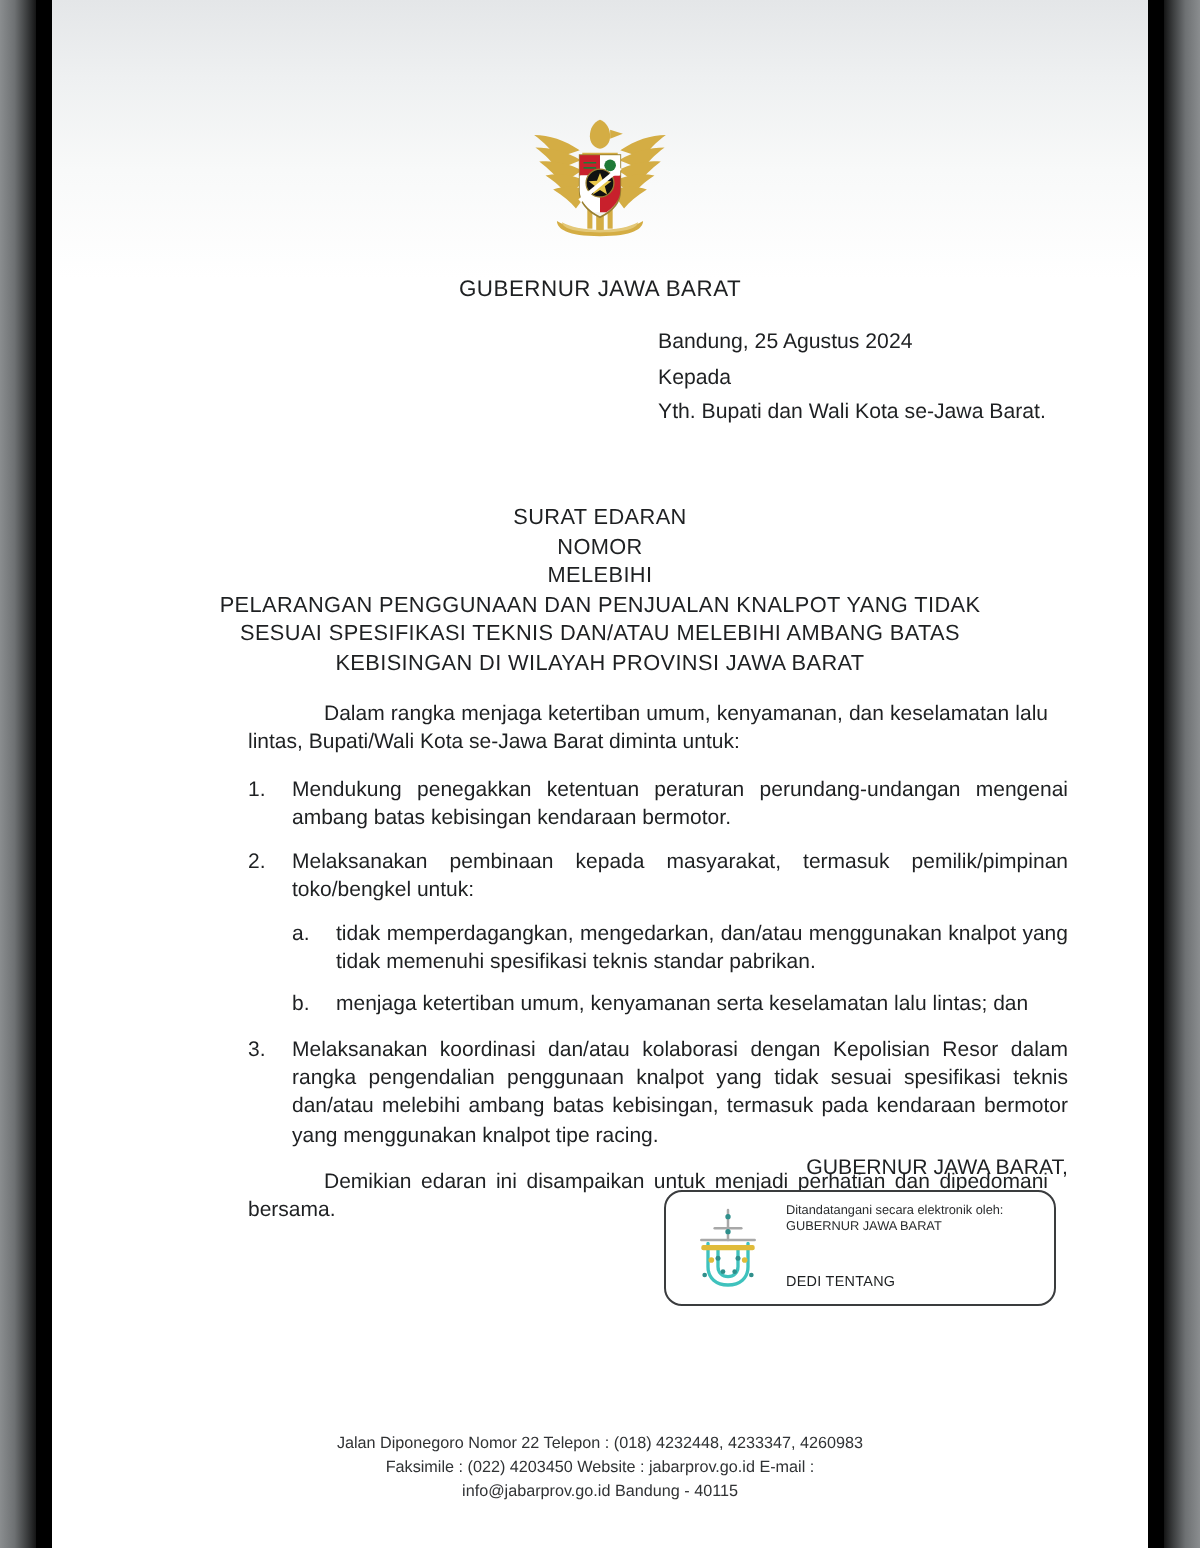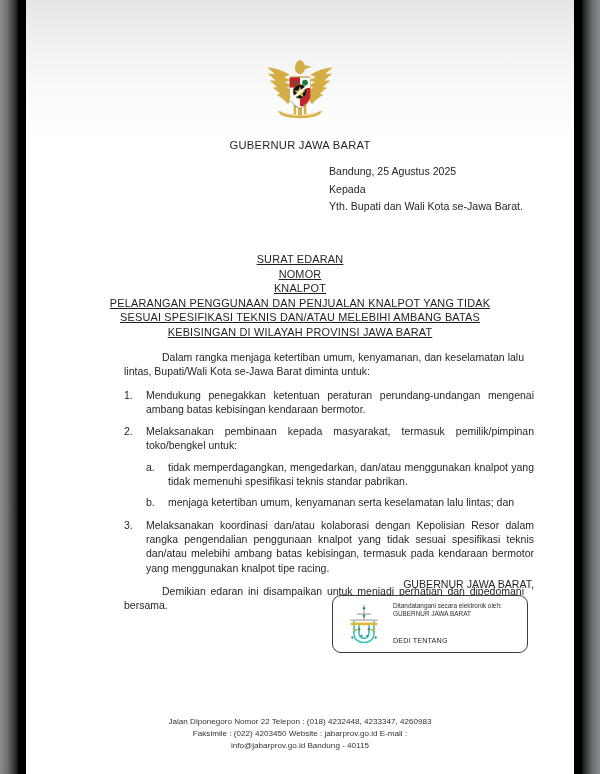--- a/index.html
+++ b/index.html
@@ -102,21 +102,20 @@
   .title-block {
     position: absolute;
     left: 0;
     right: 0;
     top: 252px;
     text-align: center;
     font-size: 10.9px;
     line-height: 14.6px;
     letter-spacing: 0.2px;
     color: #1e2022;
-    text-decoration: underline;
   }
 
   .body {
     position: absolute;
     left: 98px;
     width: 410px;
     top: 350px;
     font-size: 10.5px;
     line-height: 14.3px;
     color: #1e2022;
@@ -296,29 +295,29 @@
           <path d="M47 40 L57 40 M47 44 L57 44" stroke="#1f7a37" stroke-width="1.2"></path>
 
           <path d="M44 70 L76 44" stroke="#ffffff" stroke-width="3.4"></path>
         </g>
       </svg>
     </div>
 
     <div class="kop-title">GUBERNUR JAWA BARAT</div>
 
     <div class="addr">
-      <div>Bandung, 25 Agustus 2025</div>
+      <div>Bandung, 25 Agustus 2024</div>
       <div>Kepada</div>
       <div>Yth.  Bupati dan Wali Kota se-Jawa Barat.</div>
     </div>
 
     <div class="title-block">
       <div>SURAT EDARAN</div>
       <div>NOMOR</div>
-      <div>KNALPOT</div>
+      <div>MELEBIHI</div>
       <div>PELARANGAN PENGGUNAAN DAN PENJUALAN KNALPOT YANG TIDAK</div>
       <div>SESUAI SPESIFIKASI TEKNIS DAN/ATAU MELEBIHI AMBANG BATAS</div>
       <div>KEBISINGAN DI WILAYAH PROVINSI JAWA BARAT</div>
     </div>
 
     <div class="body">
 
       <p class="para">Dalam rangka menjaga ketertiban umum, kenyamanan, dan keselamatan lalu lintas, Bupati/Wali Kota se-Jawa Barat diminta untuk:</p>
 
       <ol class="numlist">

